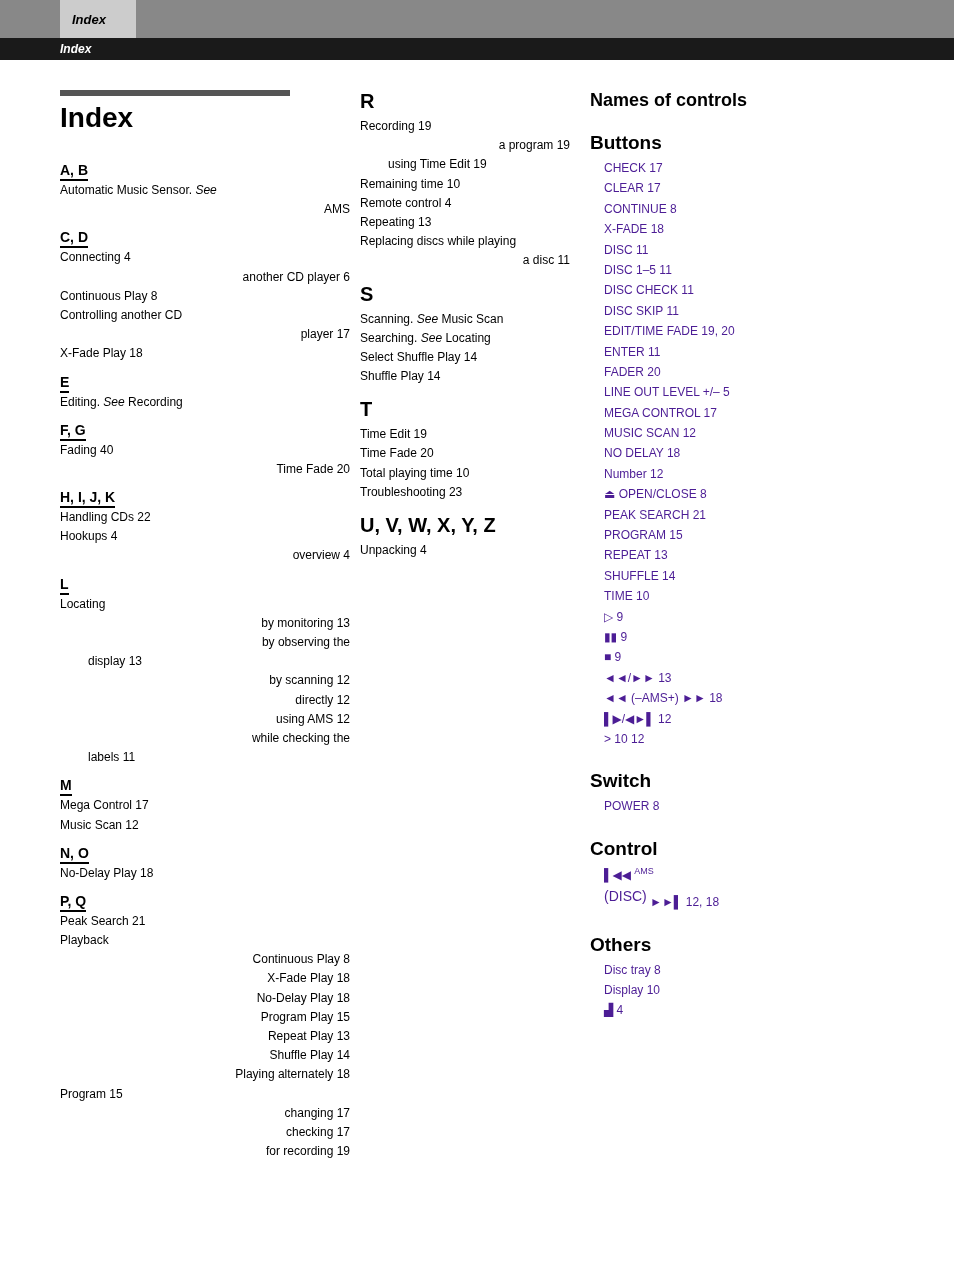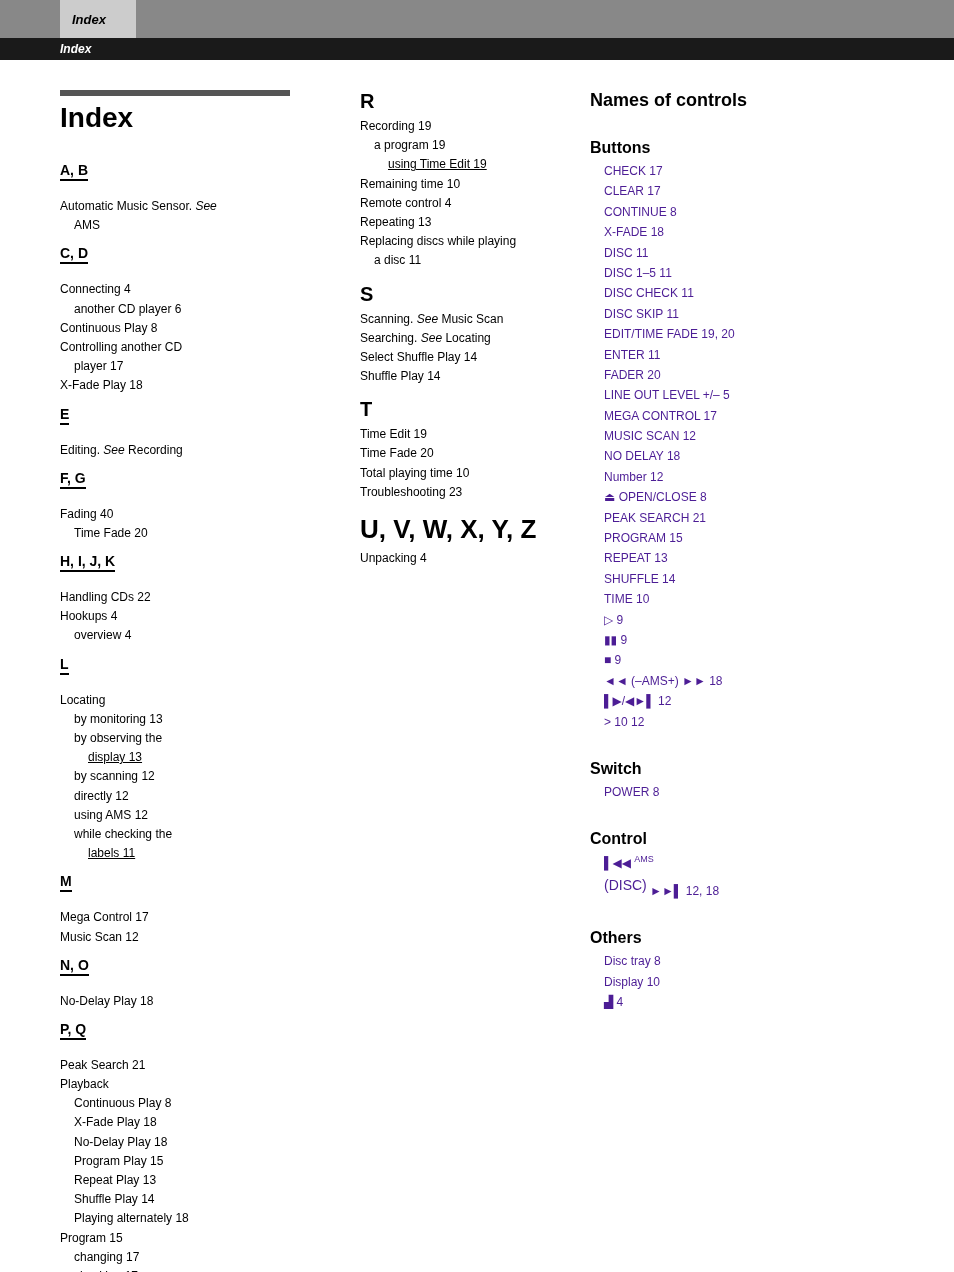--- a/index.html
+++ b/index.html
@@ -88,60 +88,60 @@
       margin-bottom: 18px;
     }
 
     
     .section-header {
       font-size: 14px;
       font-weight: bold;
       color: #000;
       border-bottom: 2px solid #000;
       padding-bottom: 1px;
-      margin-bottom: 16px;
+      margin-bottom: 0;
       margin-top: 10px;
       display: inline-block;
     }
 
     
     .entry {
       font-size: 12px;
       line-height: 1.6;
       color: #000;
     }
     .entry .main-entry {
       display: block;
     }
     .entry .sub-entry {
       display: block;
       padding-left: 14px;
+      text-align: right;
     }
     .entry .sub-sub-entry {
       display: block;
       padding-left: 28px;
-      text-decoration: underline;
     }
     .entry em {
       font-style: italic;
     }
 
     
     .names-title {
       font-size: 18px;
       font-weight: bold;
       color: #000;
       margin-bottom: 0;
     }
 
     .subsection-header {
-      font-size: 16px;
-      font-weight: bold;
-      color: #000;
-      margin-top: 28px;
+      font-size: 19px;
+      font-weight: bold;
+      color: #000;
+      margin-top: 21px;
       margin-bottom: 4px;
     }
 
     .control-entry {
       font-size: 12px;
       line-height: 1.7;
       color: #4c1d95;
       display: block;
       padding-left: 14px;
     }
@@ -159,21 +159,21 @@
       margin-top: 12px;
       margin-bottom: 4px;
     }
     .t-letter {
       font-size: 20px;
       font-weight: bold;
       margin-top: 12px;
       margin-bottom: 4px;
     }
     .u-letter {
-      font-size: 26px;
+      font-size: 20px;
       font-weight: bold;
       margin-top: 12px;
       margin-bottom: 4px;
     }
   </style>
 </head>
 <body>
 
 <div class="page-header">
   <div class="header-tab">
@@ -352,20 +352,21 @@
         <span class="control-entry">Number   12</span>
         <span class="control-entry">⏏ OPEN/CLOSE   8</span>
         <span class="control-entry">PEAK SEARCH   21</span>
         <span class="control-entry">PROGRAM   15</span>
         <span class="control-entry">REPEAT   13</span>
         <span class="control-entry">SHUFFLE   14</span>
         <span class="control-entry">TIME   10</span>
         <span class="control-entry">▷   9</span>
         <span class="control-entry">▮▮   9</span>
         <span class="control-entry">■   9</span>
+        <span class="control-entry">◄◄/►►   13</span>
         <span class="control-entry">◄◄ (–AMS+) ►►   18</span>
         <span class="control-entry">▌▶/◀►▌   12</span>
         <span class="control-entry">&gt; 10   12</span>
       </div>
     </div>
 
     <div class="subsection">
       <div class="subsection-header">Switch</div>
       <div class="entry">
         <span class="control-entry">POWER   8</span>

